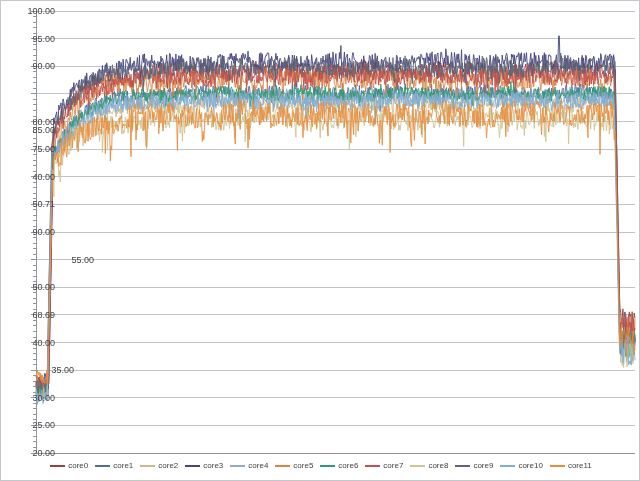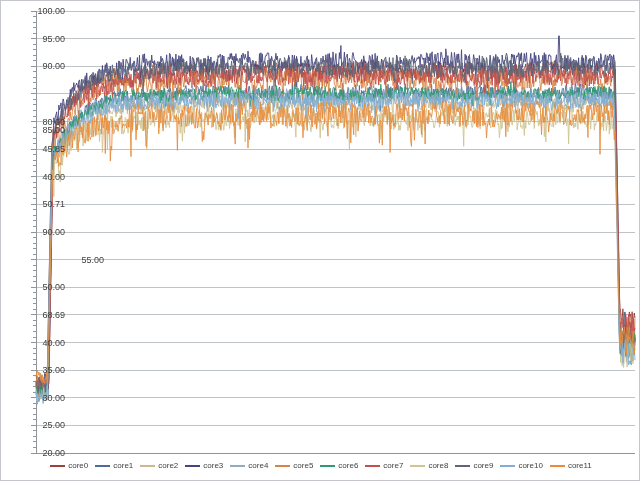--- a/index.html
+++ b/index.html
@@ -4,21 +4,21 @@
 <style>
   html,body{margin:0;padding:0;background:#fff;}
   #chart-root{
     position:relative;width:640px;height:481px;background:#FFFFFF;
     border:1px solid #C3C6CA;box-sizing:border-box;overflow:hidden;
     font-family:"Liberation Sans",sans-serif;
   }
   #plot-svg{position:absolute;left:0;top:0;}
   #y-labels{position:absolute;left:0;top:0;width:30px;height:481px;}
   .ytick{
-    position:absolute;left:18px;width:30px;text-align:right;
+    position:absolute;left:8px;width:30px;text-align:right;
     font-size:9px;line-height:10px;color:#3F3F3F;white-space:nowrap;padding-left:16px;
   }
   #legend{
     position:absolute;left:0;top:457px;width:640px;height:16px;
     display:flex;justify-content:center;align-items:center;gap:7px;
   }
   .legend-item{display:flex;align-items:center;gap:3px;}
   .legend-marker{display:inline-block;width:15px;height:2px;}
   .legend-label{font-size:8px;color:#3F3F3F;line-height:10px;white-space:nowrap;}
 </style>
@@ -58,29 +58,29 @@
       <polyline points="35.0,381.5 35.7,381.7 36.4,387.6 37.1,392.5 37.9,383.1 38.6,378.8 39.3,380.2 40.0,382.0 40.7,389.2 41.4,383.5 42.1,382.1 42.9,382.3 43.6,384.2 44.3,391.6 45.0,378.9 45.7,384.6 46.4,369.6 47.1,332.8 47.9,286.9 48.6,253.0 49.3,219.3 50.0,182.8 50.7,144.5 51.4,139.7 52.1,136.0 52.8,125.2 53.6,132.8 54.3,132.7 55.0,120.5 55.7,120.3 56.4,115.4 57.1,122.2 57.8,117.2 58.6,118.7 59.3,116.4 60.0,109.6 60.7,111.7 61.4,117.9 62.1,103.0 62.8,102.9 63.6,105.1 64.3,109.8 65.0,103.5 65.7,100.1 66.4,101.4 67.1,96.3 67.8,104.2 68.6,95.7 69.3,93.7 70.0,107.6 70.7,97.3 71.4,103.6 72.1,101.7 72.8,95.4 73.6,97.0 74.3,101.6 75.0,89.5 75.7,92.7 76.4,99.7 77.1,99.4 77.8,94.7 78.6,84.9 79.3,85.1 80.0,96.5 80.7,80.1 81.4,87.3 82.1,78.5 82.8,82.2 83.5,79.8 84.3,74.7 85.0,79.1 85.7,79.8 86.4,80.2 87.1,86.9 87.8,79.2 88.5,81.0 89.3,89.2 90.0,74.8 90.7,72.9 91.4,85.0 92.1,78.5 92.8,81.4 93.5,78.6 94.3,72.4 95.0,80.1 95.7,78.0 96.4,73.0 97.1,70.2 97.8,80.8 98.5,82.9 99.3,72.6 100.0,68.8 100.7,73.5 101.4,80.1 102.1,79.9 102.8,68.6 103.5,71.3 104.3,65.9 105.0,69.8 105.7,67.9 106.4,74.2 107.1,67.6 107.8,80.4 108.5,79.5 109.3,80.1 110.0,69.7 110.7,72.2 111.4,63.8 112.1,72.1 112.8,67.4 113.5,76.5 114.2,74.3 115.0,69.9 115.7,67.2 116.4,73.2 117.1,78.1 117.8,64.7 118.5,60.2 119.2,78.1 120.0,69.9 120.7,68.9 121.4,65.7 122.1,64.3 122.8,72.3 123.5,74.1 124.2,74.6 125.0,68.5 125.7,76.3 126.4,65.8 127.1,72.8 127.8,63.0 128.5,67.2 129.2,62.5 130.0,67.0 130.7,67.1 131.4,62.3 132.1,64.7 132.8,73.1 133.5,74.2 134.2,66.6 135.0,70.8 135.7,67.4 136.4,69.8 137.1,66.1 137.8,65.8 138.5,62.6 139.2,69.6 139.9,69.9 140.7,68.0 141.4,68.5 142.1,88.2 142.8,78.4 143.5,63.9 144.2,75.7 144.9,65.9 145.7,71.7 146.4,67.7 147.1,78.2 147.8,74.0 148.5,77.7 149.2,59.4 149.9,77.3 150.7,67.6 151.4,68.8 152.1,72.9 152.8,75.2 153.5,62.2 154.2,74.2 154.9,67.8 155.7,63.1 156.4,73.6 157.1,72.9 157.8,72.9 158.5,70.0 159.2,74.5 159.9,62.7 160.7,73.2 161.4,64.5 162.1,61.3 162.8,65.8 163.5,72.9 164.2,61.7 164.9,69.2 165.7,76.7 166.4,60.3 167.1,66.7 167.8,71.5 168.5,59.4 169.2,59.9 169.9,65.3 170.6,64.5 171.4,68.4 172.1,72.3 172.8,73.9 173.5,65.7 174.2,63.5 174.9,67.6 175.6,60.5 176.4,61.1 177.1,69.7 177.8,60.4 178.5,68.6 179.2,60.4 179.9,68.3 180.6,58.8 181.4,63.7 182.1,65.6 182.8,58.8 183.5,71.9 184.2,61.1 184.9,71.4 185.6,60.0 186.4,73.1 187.1,70.2 187.8,65.2 188.5,67.4 189.2,62.0 189.9,67.2 190.6,63.4 191.4,69.6 192.1,62.0 192.8,58.3 193.5,70.1 194.2,62.8 194.9,69.2 195.6,56.9 196.4,60.1 197.1,56.9 197.8,63.0 198.5,72.6 199.2,72.4 199.9,67.8 200.6,71.2 201.3,62.7 202.1,73.0 202.8,66.0 203.5,61.6 204.2,58.0 204.9,66.6 205.6,65.5 206.3,58.2 207.1,79.0 207.8,62.6 208.5,58.2 209.2,68.1 209.9,59.7 210.6,72.8 211.3,71.8 212.1,65.0 212.8,69.9 213.5,67.7 214.2,72.5 214.9,73.0 215.6,70.7 216.3,58.3 217.1,64.7 217.8,73.3 218.5,71.1 219.2,67.6 219.9,57.9 220.6,60.8 221.3,70.4 222.1,60.0 222.8,68.6 223.5,72.1 224.2,67.3 224.9,63.1 225.6,62.6 226.3,61.4 227.1,62.2 227.8,68.6 228.5,79.5 229.2,64.9 229.9,67.7 230.6,60.0 231.3,68.8 232.0,74.1 232.8,66.3 233.5,60.9 234.2,65.9 234.9,72.3 235.6,73.1 236.3,73.6 237.0,68.5 237.8,73.0 238.5,75.6 239.2,57.4 239.9,68.6 240.6,60.0 241.3,62.4 242.0,65.7 242.8,69.0 243.5,64.1 244.2,62.0 244.9,62.1 245.6,72.4 246.3,62.2 247.0,64.9 247.8,79.6 248.5,71.9 249.2,74.6 249.9,63.0 250.6,70.6 251.3,61.4 252.0,60.1 252.8,72.3 253.5,65.5 254.2,70.5 254.9,73.3 255.6,72.5 256.3,64.9 257.0,72.9 257.8,67.3 258.5,64.7 259.2,65.9 259.9,60.8 260.6,71.0 261.3,62.8 262.0,72.8 262.7,60.5 263.5,60.7 264.2,60.8 264.9,66.1 265.6,66.3 266.3,66.4 267.0,59.0 267.7,73.2 268.5,71.2 269.2,65.1 269.9,60.5 270.6,71.6 271.3,64.6 272.0,74.1 272.7,61.6 273.5,58.6 274.2,85.5 274.9,68.3 275.6,67.7 276.3,72.9 277.0,63.5 277.7,63.5 278.5,58.3 279.2,57.2 279.9,59.7 280.6,60.2 281.3,64.7 282.0,61.3 282.7,67.0 283.5,56.5 284.2,58.6 284.9,68.2 285.6,63.9 286.3,60.7 287.0,57.5 287.7,58.9 288.5,56.3 289.2,69.1 289.9,62.5 290.6,70.4 291.3,58.8 292.0,60.8 292.7,70.6 293.4,68.9 294.2,57.6 294.9,66.0 295.6,62.2 296.3,57.8 297.0,64.4 297.7,65.6 298.4,69.6 299.2,72.7 299.9,67.6 300.6,67.3 301.3,71.5 302.0,62.0 302.7,67.2 303.4,59.4 304.2,59.9 304.9,64.6 305.6,69.7 306.3,60.1 307.0,73.2 307.7,69.1 308.4,65.1 309.2,70.0 309.9,68.9 310.6,64.8 311.3,65.5 312.0,68.0 312.7,67.0 313.4,66.5 314.2,59.8 314.9,57.9 315.6,71.0 316.3,63.4 317.0,70.6 317.7,60.8 318.4,73.6 319.2,61.9 319.9,57.0 320.6,60.2 321.3,73.0 322.0,66.6 322.7,71.6 323.4,59.2 324.1,60.4 324.9,62.7 325.6,73.6 326.3,69.4 327.0,56.8 327.7,74.1 328.4,75.4 329.1,67.3 329.9,74.5 330.6,68.6 331.3,74.2 332.0,65.5 332.7,67.8 333.4,65.3 334.1,65.6 334.9,71.7 335.6,63.2 336.3,65.7 337.0,67.4 337.7,61.9 338.4,75.8 339.1,71.5 339.9,66.0 340.6,74.4 341.3,71.6 342.0,71.3 342.7,60.0 343.4,69.4 344.1,71.7 344.9,76.3 345.6,73.3 346.3,76.4 347.0,68.0 347.7,62.2 348.4,74.2 349.1,61.6 349.8,73.8 350.6,68.3 351.3,75.7 352.0,69.3 352.7,60.4 353.4,68.1 354.1,73.0 354.8,60.1 355.6,63.9 356.3,66.1 357.0,67.5 357.7,72.8 358.4,61.5 359.1,61.2 359.8,61.1 360.6,73.0 361.3,71.5 362.0,69.4 362.7,66.7 363.4,67.2 364.1,66.4 364.8,63.7 365.6,70.6 366.3,64.1 367.0,61.5 367.7,72.2 368.4,73.7 369.1,70.2 369.8,71.2 370.6,59.2 371.3,70.4 372.0,58.1 372.7,64.2 373.4,63.7 374.1,68.8 374.8,72.3 375.6,57.8 376.3,56.8 377.0,69.9 377.7,60.6 378.4,70.2 379.1,69.1 379.8,64.2 380.5,66.5 381.3,68.3 382.0,58.9 382.7,66.3 383.4,72.2 384.1,69.5 384.8,59.6 385.5,62.3 386.3,60.7 387.0,65.2 387.7,66.8 388.4,56.5 389.1,67.1 389.8,63.4 390.5,70.3 391.3,73.6 392.0,56.6 392.7,79.7 393.4,80.8 394.1,63.0 394.8,67.1 395.5,58.3 396.3,71.9 397.0,64.9 397.7,59.9 398.4,65.1 399.1,67.7 399.8,67.1 400.5,71.3 401.3,68.4 402.0,63.9 402.7,60.8 403.4,73.1 404.1,54.8 404.8,70.1 405.5,57.5 406.3,59.2 407.0,70.3 407.7,60.2 408.4,58.0 409.1,63.1 409.8,59.8 410.5,72.2 411.2,82.7 412.0,67.6 412.7,58.5 413.4,61.7 414.1,60.2 414.8,69.8 415.5,66.1 416.2,69.7 417.0,70.2 417.7,64.3 418.4,69.7 419.1,74.8 419.8,67.3 420.5,74.6 421.2,71.3 422.0,63.4 422.7,68.7 423.4,66.0 424.1,62.1 424.8,64.1 425.5,72.0 426.2,72.7 427.0,70.6 427.7,60.8 428.4,63.8 429.1,75.3 429.8,72.5 430.5,69.3 431.2,60.6 432.0,71.5 432.7,67.0 433.4,75.9 434.1,62.1 434.8,68.9 435.5,70.8 436.2,76.6 437.0,69.5 437.7,69.9 438.4,64.4 439.1,72.2 439.8,75.6 440.5,64.2 441.2,67.3 441.9,67.5 442.7,75.8 443.4,68.5 444.1,69.0 444.8,67.8 445.5,68.0 446.2,69.1 446.9,64.5 447.7,64.8 448.4,70.1 449.1,72.9 449.8,59.7 450.5,63.7 451.2,71.6 451.9,68.8 452.7,73.7 453.4,66.4 454.1,73.2 454.8,61.7 455.5,74.7 456.2,72.5 456.9,64.9 457.7,67.2 458.4,59.5 459.1,66.6 459.8,65.5 460.5,68.1 461.2,61.9 461.9,76.4 462.7,73.9 463.4,71.5 464.1,82.0 464.8,62.9 465.5,69.9 466.2,73.5 466.9,60.6 467.7,72.3 468.4,53.5 469.1,60.6 469.8,64.3 470.5,72.2 471.2,68.9 471.9,63.5 472.6,67.2 473.4,68.4 474.1,58.3 474.8,57.2 475.5,58.0 476.2,70.5 476.9,71.5 477.6,63.4 478.4,68.5 479.1,69.9 479.8,61.6 480.5,63.9 481.2,55.1 481.9,56.8 482.6,71.6 483.4,58.9 484.1,60.7 484.8,68.4 485.5,56.5 486.2,59.2 486.9,77.5 487.6,80.0 488.4,66.0 489.1,58.7 489.8,71.3 490.5,77.8 491.2,65.6 491.9,71.2 492.6,56.9 493.4,69.7 494.1,63.1 494.8,72.2 495.5,70.3 496.2,55.5 496.9,71.6 497.6,71.3 498.4,82.3 499.1,67.9 499.8,62.9 500.5,67.9 501.2,65.6 501.9,74.2 502.6,72.7 503.3,59.6 504.1,71.3 504.8,66.5 505.5,59.8 506.2,56.2 506.9,68.2 507.6,74.1 508.3,69.5 509.1,75.1 509.8,59.0 510.5,74.9 511.2,62.3 511.9,71.9 512.6,64.5 513.3,72.5 514.1,68.6 514.8,64.2 515.5,73.4 516.2,68.0 516.9,75.9 517.6,64.0 518.3,61.7 519.1,73.6 519.8,63.4 520.5,65.6 521.2,75.9 521.9,67.8 522.6,76.1 523.3,71.0 524.1,70.0 524.8,71.3 525.5,67.9 526.2,67.2 526.9,66.3 527.6,74.6 528.3,63.9 529.1,69.3 529.8,64.4 530.5,66.5 531.2,74.9 531.9,70.3 532.6,65.5 533.3,69.6 534.0,61.6 534.8,61.9 535.5,71.9 536.2,67.0 536.9,60.3 537.6,69.6 538.3,60.6 539.0,74.3 539.8,69.5 540.5,68.5 541.2,71.2 541.9,61.4 542.6,69.5 543.3,62.6 544.0,68.1 544.8,71.6 545.5,59.4 546.2,60.8 546.9,72.7 547.6,60.8 548.3,63.9 549.0,63.6 549.8,61.3 550.5,68.3 551.2,70.9 551.9,72.5 552.6,65.0 553.3,64.1 554.0,59.5 554.8,73.5 555.5,68.8 556.2,62.2 556.9,65.7 557.6,73.7 558.3,69.5 559.0,67.8 559.7,52.0 560.5,68.2 561.2,57.8 561.9,57.0 562.6,67.8 563.3,61.5 564.0,54.1 564.7,72.8 565.5,62.8 566.2,68.9 566.9,60.3 567.6,68.1 568.3,62.9 569.0,57.9 569.7,56.3 570.5,64.3 571.2,72.4 571.9,64.6 572.6,58.1 573.3,69.8 574.0,61.8 574.7,69.1 575.5,59.5 576.2,65.1 576.9,68.3 577.6,62.0 578.3,79.9 579.0,72.5 579.7,68.8 580.5,56.4 581.2,61.9 581.9,72.6 582.6,65.4 583.3,72.0 584.0,69.5 584.7,65.6 585.5,64.7 586.2,65.7 586.9,71.8 587.6,64.3 588.3,58.2 589.0,67.2 589.7,58.4 590.4,59.9 591.2,57.5 591.9,69.4 592.6,69.5 593.3,72.0 594.0,65.6 594.7,65.8 595.4,67.8 596.2,73.6 596.9,71.0 597.6,70.8 598.3,62.8 599.0,64.6 599.7,66.8 600.4,67.0 601.2,65.1 601.9,65.8 602.6,63.3 603.3,58.9 604.0,75.0 604.7,64.0 605.4,69.8 606.2,57.8 606.9,71.8 607.6,70.8 608.3,62.0 609.0,63.8 609.7,62.9 610.4,63.5 611.2,61.5 611.9,63.4 612.6,74.8 613.3,60.6 614.0,97.6 614.7,141.7 615.4,174.4 616.2,206.1 616.9,257.3 617.6,284.4 618.3,331.3 619.0,346.9 619.7,352.7 620.4,352.6 621.1,330.3 621.9,338.9 622.6,347.2 623.3,337.5 624.0,324.8 624.7,330.4 625.4,332.3 626.1,332.4 626.9,328.5 627.6,341.8 628.3,340.6 629.0,339.1 629.7,335.3 630.4,336.9 631.1,335.6 631.9,342.4 632.6,334.2 633.3,349.5 634.0,336.6" fill="none" stroke="#5E6577" stroke-width="0.9" stroke-linejoin="round"></polyline>
       <polyline points="35.0,388.5 35.7,398.7 36.4,403.3 37.1,394.4 37.9,401.1 38.6,392.0 39.3,393.4 40.0,395.9 40.7,388.6 41.4,397.4 42.1,402.5 42.9,398.1 43.6,396.8 44.3,391.5 45.0,394.7 45.7,391.2 46.4,373.9 47.1,337.6 47.9,298.1 48.6,267.6 49.3,229.2 50.0,198.0 50.7,158.3 51.4,149.1 52.1,149.6 52.8,147.3 53.6,155.2 54.3,153.7 55.0,152.7 55.7,153.1 56.4,145.9 57.1,138.3 57.8,151.4 58.6,148.2 59.3,143.3 60.0,146.8 60.7,138.3 61.4,142.4 62.1,131.5 62.8,144.7 63.6,140.0 64.3,138.4 65.0,128.3 65.7,134.1 66.4,140.5 67.1,131.6 67.8,138.7 68.6,130.5 69.3,138.2 70.0,131.6 70.7,126.2 71.4,131.1 72.1,135.2 72.8,129.6 73.6,121.6 74.3,120.2 75.0,122.7 75.7,127.5 76.4,124.9 77.1,123.6 77.8,125.2 78.6,120.9 79.3,126.6 80.0,120.4 80.7,120.2 81.4,117.2 82.1,122.6 82.8,116.4 83.5,114.9 84.3,122.9 85.0,119.6 85.7,115.6 86.4,113.9 87.1,120.6 87.8,121.7 88.5,119.5 89.3,122.2 90.0,111.7 90.7,116.5 91.4,119.9 92.1,112.4 92.8,106.8 93.5,108.8 94.3,110.2 95.0,113.1 95.7,104.6 96.4,106.7 97.1,112.2 97.8,108.5 98.5,108.0 99.3,114.0 100.0,110.1 100.7,114.5 101.4,115.1 102.1,112.1 102.8,104.8 103.5,108.4 104.3,118.5 105.0,102.5 105.7,113.1 106.4,107.8 107.1,103.4 107.8,105.4 108.5,106.8 109.3,105.4 110.0,102.4 110.7,105.4 111.4,97.6 112.1,107.3 112.8,101.7 113.5,96.2 114.2,102.8 115.0,110.7 115.7,110.1 116.4,105.3 117.1,102.9 117.8,95.6 118.5,104.7 119.2,98.9 120.0,107.3 120.7,108.3 121.4,102.8 122.1,107.7 122.8,101.4 123.5,98.5 124.2,96.3 125.0,106.0 125.7,93.8 126.4,106.2 127.1,100.3 127.8,97.0 128.5,97.2 129.2,100.2 130.0,95.9 130.7,102.9 131.4,105.9 132.1,101.9 132.8,101.9 133.5,101.8 134.2,103.1 135.0,107.7 135.7,93.9 136.4,106.7 137.1,99.8 137.8,104.3 138.5,106.5 139.2,101.2 139.9,107.6 140.7,93.7 141.4,104.7 142.1,104.8 142.8,107.9 143.5,105.6 144.2,103.5 144.9,105.6 145.7,107.8 146.4,103.4 147.1,100.1 147.8,102.0 148.5,105.6 149.2,104.4 149.9,104.1 150.7,93.2 151.4,97.7 152.1,99.6 152.8,96.6 153.5,100.1 154.2,107.7 154.9,95.6 155.7,94.1 156.4,103.2 157.1,105.5 157.8,97.6 158.5,98.4 159.2,107.5 159.9,107.4 160.7,101.1 161.4,102.9 162.1,96.4 162.8,107.3 163.5,103.8 164.2,96.0 164.9,102.1 165.7,103.8 166.4,97.4 167.1,106.3 167.8,102.7 168.5,108.8 169.2,106.7 169.9,95.0 170.6,100.3 171.4,103.8 172.1,109.5 172.8,97.6 173.5,107.7 174.2,102.1 174.9,100.8 175.6,101.8 176.4,96.1 177.1,103.9 177.8,102.7 178.5,96.5 179.2,102.7 179.9,102.3 180.6,93.9 181.4,93.8 182.1,99.5 182.8,93.8 183.5,105.6 184.2,99.0 184.9,94.9 185.6,105.0 186.4,98.6 187.1,107.0 187.8,102.4 188.5,98.0 189.2,103.2 189.9,99.9 190.6,96.1 191.4,95.4 192.1,98.5 192.8,104.0 193.5,105.2 194.2,106.2 194.9,104.0 195.6,103.0 196.4,102.9 197.1,101.2 197.8,101.5 198.5,98.4 199.2,98.9 199.9,92.2 200.6,95.1 201.3,100.4 202.1,100.6 202.8,95.9 203.5,104.7 204.2,97.3 204.9,92.4 205.6,97.1 206.3,105.4 207.1,97.4 207.8,94.4 208.5,106.3 209.2,94.5 209.9,101.8 210.6,90.1 211.3,100.7 212.1,106.2 212.8,91.6 213.5,97.2 214.2,92.1 214.9,107.2 215.6,102.9 216.3,103.8 217.1,92.5 217.8,98.6 218.5,99.2 219.2,98.7 219.9,105.1 220.6,98.7 221.3,92.5 222.1,105.4 222.8,100.7 223.5,99.7 224.2,103.8 224.9,100.8 225.6,96.4 226.3,101.3 227.1,98.7 227.8,94.3 228.5,106.0 229.2,100.5 229.9,96.9 230.6,99.3 231.3,90.2 232.0,91.2 232.8,102.2 233.5,99.1 234.2,97.9 234.9,94.4 235.6,103.7 236.3,95.9 237.0,103.0 237.8,118.0 238.5,97.9 239.2,91.7 239.9,105.7 240.6,100.9 241.3,92.1 242.0,92.5 242.8,100.9 243.5,104.6 244.2,95.9 244.9,93.9 245.6,92.1 246.3,101.8 247.0,94.1 247.8,95.5 248.5,99.9 249.2,107.8 249.9,107.4 250.6,108.1 251.3,94.7 252.0,105.4 252.8,107.7 253.5,97.1 254.2,93.9 254.9,107.7 255.6,102.2 256.3,94.2 257.0,108.5 257.8,96.2 258.5,97.1 259.2,101.1 259.9,106.9 260.6,103.1 261.3,103.0 262.0,104.2 262.7,99.3 263.5,96.6 264.2,100.4 264.9,98.5 265.6,102.0 266.3,97.9 267.0,99.2 267.7,97.5 268.5,104.1 269.2,96.1 269.9,96.6 270.6,98.2 271.3,101.9 272.0,103.1 272.7,103.3 273.5,106.1 274.2,95.3 274.9,95.3 275.6,98.7 276.3,102.2 277.0,107.9 277.7,107.4 278.5,108.3 279.2,108.0 279.9,95.5 280.6,97.6 281.3,106.2 282.0,103.3 282.7,93.1 283.5,105.9 284.2,99.6 284.9,93.6 285.6,92.4 286.3,106.9 287.0,104.2 287.7,104.0 288.5,98.5 289.2,101.4 289.9,98.7 290.6,94.1 291.3,94.1 292.0,102.6 292.7,89.4 293.4,106.3 294.2,103.1 294.9,99.7 295.6,102.1 296.3,92.0 297.0,100.1 297.7,101.8 298.4,93.1 299.2,95.8 299.9,105.6 300.6,106.2 301.3,102.9 302.0,104.4 302.7,99.8 303.4,102.9 304.2,92.7 304.9,117.6 305.6,96.8 306.3,104.3 307.0,100.0 307.7,95.3 308.4,99.1 309.2,94.2 309.9,111.7 310.6,104.2 311.3,105.5 312.0,94.8 312.7,94.5 313.4,105.8 314.2,101.9 314.9,98.8 315.6,110.8 316.3,97.9 317.0,102.1 317.7,98.2 318.4,93.9 319.2,95.5 319.9,98.3 320.6,104.8 321.3,99.0 322.0,95.2 322.7,97.3 323.4,113.1 324.1,98.0 324.9,93.3 325.6,99.4 326.3,97.8 327.0,103.1 327.7,94.9 328.4,90.5 329.1,99.8 329.9,95.4 330.6,102.7 331.3,91.9 332.0,91.6 332.7,103.6 333.4,104.3 334.1,96.5 334.9,97.2 335.6,100.7 336.3,106.5 337.0,97.0 337.7,101.2 338.4,111.2 339.1,98.6 339.9,101.7 340.6,95.6 341.3,102.1 342.0,100.0 342.7,107.4 343.4,99.9 344.1,95.6 344.9,100.0 345.6,102.3 346.3,103.9 347.0,103.8 347.7,93.0 348.4,102.7 349.1,105.0 349.8,109.5 350.6,97.5 351.3,98.7 352.0,102.9 352.7,106.5 353.4,104.2 354.1,94.9 354.8,95.8 355.6,102.8 356.3,93.3 357.0,96.7 357.7,105.4 358.4,102.1 359.1,104.2 359.8,105.6 360.6,93.3 361.3,107.5 362.0,98.9 362.7,95.4 363.4,102.1 364.1,99.8 364.8,106.3 365.6,96.7 366.3,100.7 367.0,93.4 367.7,104.5 368.4,95.4 369.1,93.7 369.8,101.3 370.6,97.9 371.3,93.6 372.0,101.2 372.7,97.2 373.4,100.2 374.1,122.9 374.8,105.5 375.6,105.8 376.3,99.9 377.0,108.2 377.7,96.1 378.4,93.6 379.1,104.6 379.8,102.2 380.5,93.9 381.3,106.9 382.0,98.8 382.7,103.3 383.4,93.6 384.1,94.1 384.8,103.2 385.5,103.8 386.3,94.6 387.0,106.3 387.7,97.3 388.4,101.2 389.1,101.2 389.8,103.1 390.5,102.7 391.3,95.1 392.0,93.2 392.7,91.1 393.4,95.3 394.1,93.2 394.8,90.7 395.5,92.9 396.3,95.5 397.0,92.7 397.7,97.5 398.4,106.3 399.1,89.9 399.8,93.5 400.5,99.3 401.3,90.0 402.0,95.4 402.7,106.1 403.4,110.3 404.1,104.6 404.8,97.5 405.5,93.8 406.3,96.8 407.0,100.2 407.7,91.6 408.4,92.2 409.1,97.6 409.8,100.7 410.5,98.8 411.2,104.7 412.0,93.5 412.7,103.6 413.4,97.1 414.1,102.7 414.8,90.1 415.5,101.1 416.2,103.1 417.0,94.3 417.7,105.0 418.4,101.3 419.1,91.4 419.8,95.6 420.5,103.4 421.2,104.2 422.0,103.4 422.7,93.0 423.4,101.5 424.1,94.5 424.8,100.6 425.5,101.6 426.2,101.5 427.0,98.6 427.7,90.4 428.4,101.5 429.1,98.9 429.8,95.6 430.5,96.9 431.2,102.5 432.0,96.0 432.7,94.1 433.4,107.1 434.1,102.2 434.8,107.6 435.5,94.1 436.2,92.2 437.0,103.6 437.7,100.5 438.4,92.7 439.1,103.7 439.8,98.1 440.5,96.4 441.2,105.6 441.9,105.3 442.7,96.1 443.4,98.6 444.1,99.6 444.8,93.5 445.5,93.1 446.2,99.2 446.9,100.5 447.7,102.2 448.4,95.4 449.1,94.5 449.8,93.9 450.5,99.3 451.2,108.1 451.9,97.3 452.7,106.6 453.4,108.8 454.1,108.5 454.8,93.1 455.5,98.8 456.2,102.8 456.9,101.0 457.7,101.6 458.4,107.6 459.1,100.7 459.8,104.9 460.5,102.3 461.2,106.1 461.9,95.7 462.7,99.4 463.4,102.0 464.1,105.9 464.8,103.8 465.5,93.2 466.2,93.5 466.9,107.0 467.7,98.0 468.4,101.5 469.1,101.6 469.8,101.7 470.5,106.3 471.2,96.1 471.9,94.0 472.6,100.8 473.4,96.0 474.1,93.0 474.8,95.1 475.5,104.3 476.2,107.9 476.9,99.2 477.6,104.2 478.4,95.4 479.1,92.0 479.8,96.4 480.5,95.0 481.2,105.8 481.9,94.4 482.6,91.2 483.4,104.0 484.1,92.5 484.8,98.0 485.5,93.1 486.2,101.1 486.9,95.4 487.6,99.5 488.4,103.9 489.1,95.8 489.8,98.4 490.5,104.6 491.2,95.5 491.9,92.9 492.6,96.6 493.4,92.6 494.1,91.3 494.8,101.9 495.5,107.7 496.2,101.7 496.9,106.0 497.6,102.5 498.4,91.3 499.1,96.8 499.8,92.8 500.5,93.0 501.2,92.7 501.9,105.6 502.6,101.2 503.3,105.4 504.1,102.8 504.8,97.0 505.5,103.6 506.2,96.0 506.9,100.3 507.6,97.4 508.3,96.7 509.1,101.0 509.8,97.6 510.5,105.0 511.2,98.3 511.9,90.7 512.6,96.1 513.3,105.8 514.1,92.0 514.8,93.0 515.5,91.3 516.2,101.3 516.9,90.2 517.6,99.0 518.3,101.6 519.1,90.7 519.8,93.8 520.5,103.0 521.2,106.9 521.9,94.4 522.6,104.5 523.3,105.4 524.1,91.7 524.8,96.6 525.5,97.8 526.2,104.3 526.9,102.6 527.6,102.8 528.3,107.4 529.1,93.0 529.8,103.3 530.5,99.3 531.2,103.4 531.9,92.9 532.6,102.1 533.3,107.7 534.0,99.7 534.8,99.3 535.5,93.7 536.2,103.8 536.9,100.1 537.6,102.1 538.3,101.6 539.0,96.2 539.8,94.3 540.5,105.2 541.2,93.7 541.9,101.0 542.6,106.5 543.3,106.8 544.0,101.8 544.8,93.1 545.5,102.0 546.2,95.9 546.9,103.3 547.6,98.4 548.3,94.7 549.0,94.8 549.8,102.6 550.5,109.5 551.2,104.2 551.9,100.6 552.6,100.5 553.3,105.8 554.0,101.1 554.8,107.7 555.5,93.6 556.2,105.7 556.9,93.1 557.6,102.5 558.3,99.4 559.0,105.8 559.7,98.8 560.5,102.5 561.2,102.1 561.9,101.4 562.6,99.5 563.3,94.7 564.0,105.0 564.7,103.4 565.5,106.3 566.2,103.4 566.9,93.1 567.6,101.3 568.3,100.5 569.0,95.0 569.7,107.7 570.5,103.2 571.2,102.4 571.9,107.1 572.6,93.8 573.3,93.1 574.0,94.3 574.7,104.5 575.5,105.6 576.2,91.5 576.9,101.6 577.6,105.8 578.3,103.0 579.0,107.1 579.7,90.7 580.5,96.9 581.2,95.9 581.9,99.8 582.6,103.8 583.3,97.5 584.0,97.9 584.7,96.4 585.5,94.9 586.2,99.6 586.9,93.2 587.6,95.7 588.3,91.1 589.0,92.6 589.7,102.0 590.4,104.5 591.2,94.4 591.9,101.3 592.6,91.0 593.3,102.3 594.0,104.5 594.7,92.6 595.4,98.7 596.2,97.7 596.9,102.6 597.6,89.8 598.3,99.1 599.0,105.0 599.7,102.9 600.4,101.4 601.2,101.6 601.9,91.1 602.6,105.1 603.3,96.1 604.0,105.2 604.7,105.9 605.4,99.3 606.2,92.1 606.9,104.7 607.6,103.2 608.3,101.8 609.0,103.9 609.7,93.3 610.4,90.8 611.2,97.1 611.9,96.4 612.6,95.9 613.3,105.9 614.0,125.9 614.7,172.9 615.4,202.3 616.2,237.4 616.9,273.3 617.6,306.2 618.3,337.5 619.0,348.3 619.7,339.8 620.4,354.9 621.1,338.3 621.9,362.2 622.6,351.7 623.3,342.2 624.0,349.6 624.7,349.0 625.4,355.8 626.1,335.7 626.9,335.5 627.6,363.9 628.3,359.8 629.0,363.1 629.7,359.7 630.4,364.1 631.1,350.2 631.9,349.9 632.6,343.6 633.3,347.3 634.0,342.0" fill="none" stroke="#7FAFD6" stroke-width="0.9" stroke-linejoin="round"></polyline>
       <polyline points="35.0,376.4 35.7,371.1 36.4,369.2 37.1,374.2 37.9,370.9 38.6,374.6 39.3,372.0 40.0,379.2 40.7,374.5 41.4,374.1 42.1,379.1 42.9,378.2 43.6,382.5 44.3,382.1 45.0,381.0 45.7,370.0 46.4,382.8 47.1,353.2 47.9,324.8 48.6,288.5 49.3,258.2 50.0,234.0 50.7,205.0 51.4,178.7 52.1,171.2 52.8,157.3 53.6,154.4 54.3,158.8 55.0,154.8 55.7,151.0 56.4,161.6 57.1,151.9 57.8,165.5 58.6,161.8 59.3,162.0 60.0,163.9 60.7,137.5 61.4,150.1 62.1,153.9 62.8,144.3 63.6,150.2 64.3,135.4 65.0,149.9 65.7,156.2 66.4,147.9 67.1,133.2 67.8,139.2 68.6,144.7 69.3,130.5 70.0,130.3 70.7,130.1 71.4,146.9 72.1,136.4 72.8,136.5 73.6,138.4 74.3,128.2 75.0,125.6 75.7,128.3 76.4,134.6 77.1,150.8 77.8,138.3 78.6,122.7 79.3,125.6 80.0,131.2 80.7,126.1 81.4,136.7 82.1,122.3 82.8,132.8 83.5,141.6 84.3,142.2 85.0,132.1 85.7,128.4 86.4,122.2 87.1,140.4 87.8,120.9 88.5,133.8 89.3,138.6 90.0,136.5 90.7,135.2 91.4,118.7 92.1,135.9 92.8,127.2 93.5,115.8 94.3,126.4 95.0,134.3 95.7,117.2 96.4,120.2 97.1,125.7 97.8,130.1 98.5,126.7 99.3,112.7 100.0,115.0 100.7,132.9 101.4,116.2 102.1,127.0 102.8,123.4 103.5,114.6 104.3,152.5 105.0,116.9 105.7,129.1 106.4,120.6 107.1,132.8 107.8,119.7 108.5,120.8 109.3,160.1 110.0,145.1 110.7,149.2 111.4,118.3 112.1,133.1 112.8,132.4 113.5,129.4 114.2,127.8 115.0,120.9 115.7,125.8 116.4,123.9 117.1,130.3 117.8,124.3 118.5,117.0 119.2,117.8 120.0,117.6 120.7,114.4 121.4,126.8 122.1,122.7 122.8,124.4 123.5,124.4 124.2,124.3 125.0,123.3 125.7,127.2 126.4,118.6 127.1,119.2 127.8,126.0 128.5,105.7 129.2,116.6 130.0,155.6 130.7,104.7 131.4,128.6 132.1,108.7 132.8,110.6 133.5,107.1 134.2,103.7 135.0,138.8 135.7,123.4 136.4,128.8 137.1,102.5 137.8,113.0 138.5,111.4 139.2,113.1 139.9,111.1 140.7,112.7 141.4,113.2 142.1,106.5 142.8,129.8 143.5,117.6 144.2,110.8 144.9,144.8 145.7,145.9 146.4,125.3 147.1,105.8 147.8,110.2 148.5,111.3 149.2,118.2 149.9,109.3 150.7,103.1 151.4,112.6 152.1,121.5 152.8,111.1 153.5,113.4 154.2,117.6 154.9,119.1 155.7,118.3 156.4,105.4 157.1,106.0 157.8,132.8 158.5,109.8 159.2,108.1 159.9,122.2 160.7,103.3 161.4,121.6 162.1,130.1 162.8,109.8 163.5,110.3 164.2,123.2 164.9,118.8 165.7,115.8 166.4,106.6 167.1,103.1 167.8,111.9 168.5,102.1 169.2,119.7 169.9,110.8 170.6,102.7 171.4,109.2 172.1,105.2 172.8,111.8 173.5,117.0 174.2,118.2 174.9,116.0 175.6,113.8 176.4,149.4 177.1,115.9 177.8,122.9 178.5,121.5 179.2,118.1 179.9,112.3 180.6,125.4 181.4,109.0 182.1,114.3 182.8,111.8 183.5,105.0 184.2,116.9 184.9,125.6 185.6,124.1 186.4,121.2 187.1,106.4 187.8,114.8 188.5,122.1 189.2,105.8 189.9,105.2 190.6,123.4 191.4,111.6 192.1,119.1 192.8,122.9 193.5,124.9 194.2,127.3 194.9,119.5 195.6,107.7 196.4,127.0 197.1,124.9 197.8,115.5 198.5,108.9 199.2,117.9 199.9,112.8 200.6,121.4 201.3,140.6 202.1,130.3 202.8,138.7 203.5,126.5 204.2,112.4 204.9,113.4 205.6,115.5 206.3,115.1 207.1,124.1 207.8,113.4 208.5,115.1 209.2,116.5 209.9,115.8 210.6,106.3 211.3,111.6 212.1,126.0 212.8,113.7 213.5,120.9 214.2,119.2 214.9,117.8 215.6,111.6 216.3,113.7 217.1,123.0 217.8,120.6 218.5,125.6 219.2,123.8 219.9,128.3 220.6,108.8 221.3,122.3 222.1,115.3 222.8,102.4 223.5,117.6 224.2,119.0 224.9,103.5 225.6,112.3 226.3,116.5 227.1,120.7 227.8,110.9 228.5,102.4 229.2,121.7 229.9,112.8 230.6,103.2 231.3,121.4 232.0,104.1 232.8,124.8 233.5,121.5 234.2,143.1 234.9,112.2 235.6,120.4 236.3,117.1 237.0,105.0 237.8,105.2 238.5,99.6 239.2,128.3 239.9,99.8 240.6,107.9 241.3,113.8 242.0,104.4 242.8,100.0 243.5,105.4 244.2,107.8 244.9,122.9 245.6,120.4 246.3,118.2 247.0,147.1 247.8,117.0 248.5,138.5 249.2,115.1 249.9,112.0 250.6,111.3 251.3,120.0 252.0,99.0 252.8,113.8 253.5,104.4 254.2,115.9 254.9,113.8 255.6,113.2 256.3,108.9 257.0,113.9 257.8,118.0 258.5,123.9 259.2,100.8 259.9,121.6 260.6,106.1 261.3,119.2 262.0,108.9 262.7,120.2 263.5,112.9 264.2,105.9 264.9,107.2 265.6,119.9 266.3,115.1 267.0,102.2 267.7,112.2 268.5,105.1 269.2,114.1 269.9,127.1 270.6,122.5 271.3,123.1 272.0,125.3 272.7,117.6 273.5,114.0 274.2,119.5 274.9,120.0 275.6,124.4 276.3,111.3 277.0,111.5 277.7,122.8 278.5,105.9 279.2,110.0 279.9,116.2 280.6,102.7 281.3,105.8 282.0,123.6 282.7,106.0 283.5,111.1 284.2,115.6 284.9,125.4 285.6,118.2 286.3,106.9 287.0,117.6 287.7,112.5 288.5,112.6 289.2,124.6 289.9,118.3 290.6,126.5 291.3,110.8 292.0,108.7 292.7,114.2 293.4,118.1 294.2,120.4 294.9,106.3 295.6,108.1 296.3,123.4 297.0,107.0 297.7,120.4 298.4,124.7 299.2,123.5 299.9,118.3 300.6,104.1 301.3,116.8 302.0,136.7 302.7,120.1 303.4,121.4 304.2,114.4 304.9,113.8 305.6,124.7 306.3,129.6 307.0,106.1 307.7,114.9 308.4,114.6 309.2,119.1 309.9,103.4 310.6,122.6 311.3,125.9 312.0,107.3 312.7,110.1 313.4,123.4 314.2,122.5 314.9,112.0 315.6,127.4 316.3,111.3 317.0,119.5 317.7,102.3 318.4,111.1 319.2,121.2 319.9,102.0 320.6,108.4 321.3,117.2 322.0,101.3 322.7,106.1 323.4,122.7 324.1,111.6 324.9,107.9 325.6,101.4 326.3,126.0 327.0,135.2 327.7,106.1 328.4,111.2 329.1,101.2 329.9,115.2 330.6,119.6 331.3,113.2 332.0,105.2 332.7,117.7 333.4,106.3 334.1,112.1 334.9,106.6 335.6,111.4 336.3,121.5 337.0,125.0 337.7,104.8 338.4,116.0 339.1,110.2 339.9,122.0 340.6,101.9 341.3,108.9 342.0,116.9 342.7,102.3 343.4,126.2 344.1,119.1 344.9,100.4 345.6,121.4 346.3,137.6 347.0,111.3 347.7,107.1 348.4,109.4 349.1,111.5 349.8,141.9 350.6,112.1 351.3,102.3 352.0,124.9 352.7,133.7 353.4,108.6 354.1,104.6 354.8,122.3 355.6,109.8 356.3,106.7 357.0,130.1 357.7,122.6 358.4,110.2 359.1,117.5 359.8,119.6 360.6,120.4 361.3,114.4 362.0,108.4 362.7,116.7 363.4,102.1 364.1,120.8 364.8,118.2 365.6,106.9 366.3,105.9 367.0,102.8 367.7,122.1 368.4,109.8 369.1,109.6 369.8,121.9 370.6,116.2 371.3,114.9 372.0,116.7 372.7,125.5 373.4,117.4 374.1,123.7 374.8,105.2 375.6,112.7 376.3,116.7 377.0,124.4 377.7,123.6 378.4,142.2 379.1,119.6 379.8,119.5 380.5,126.7 381.3,144.2 382.0,111.8 382.7,112.1 383.4,105.4 384.1,114.0 384.8,106.4 385.5,105.3 386.3,122.4 387.0,109.5 387.7,105.6 388.4,107.3 389.1,151.5 389.8,111.2 390.5,121.6 391.3,119.2 392.0,113.7 392.7,124.9 393.4,122.4 394.1,126.3 394.8,117.4 395.5,103.3 396.3,102.9 397.0,114.2 397.7,118.3 398.4,104.4 399.1,117.0 399.8,107.1 400.5,113.0 401.3,118.9 402.0,102.9 402.7,105.7 403.4,119.8 404.1,102.4 404.8,108.7 405.5,106.8 406.3,115.1 407.0,109.1 407.7,105.7 408.4,125.3 409.1,120.4 409.8,141.0 410.5,145.4 411.2,120.2 412.0,103.1 412.7,123.0 413.4,139.3 414.1,123.0 414.8,108.3 415.5,112.8 416.2,120.5 417.0,121.5 417.7,119.7 418.4,113.2 419.1,110.0 419.8,122.9 420.5,133.6 421.2,104.2 422.0,122.6 422.7,108.9 423.4,102.1 424.1,143.0 424.8,118.3 425.5,118.8 426.2,115.8 427.0,122.7 427.7,109.1 428.4,113.8 429.1,112.9 429.8,113.9 430.5,116.1 431.2,111.7 432.0,101.3 432.7,102.9 433.4,108.1 434.1,106.7 434.8,100.6 435.5,115.5 436.2,116.2 437.0,121.6 437.7,119.2 438.4,114.6 439.1,122.8 439.8,108.5 440.5,107.4 441.2,100.6 441.9,109.0 442.7,113.1 443.4,122.8 444.1,100.4 444.8,100.0 445.5,102.4 446.2,107.0 446.9,122.7 447.7,105.2 448.4,124.6 449.1,103.2 449.8,112.6 450.5,118.5 451.2,118.6 451.9,122.8 452.7,101.0 453.4,106.0 454.1,115.3 454.8,115.3 455.5,108.1 456.2,110.7 456.9,106.7 457.7,111.0 458.4,110.2 459.1,125.3 459.8,106.8 460.5,113.5 461.2,113.0 461.9,124.2 462.7,119.4 463.4,104.0 464.1,116.5 464.8,125.6 465.5,119.0 466.2,119.9 466.9,118.4 467.7,102.8 468.4,106.8 469.1,109.8 469.8,107.7 470.5,108.9 471.2,109.9 471.9,120.4 472.6,110.1 473.4,122.6 474.1,107.4 474.8,108.2 475.5,125.6 476.2,108.4 476.9,126.5 477.6,113.6 478.4,103.1 479.1,125.1 479.8,103.6 480.5,104.9 481.2,104.0 481.9,124.9 482.6,111.0 483.4,123.6 484.1,123.8 484.8,121.6 485.5,137.0 486.2,126.7 486.9,121.5 487.6,118.1 488.4,124.1 489.1,108.1 489.8,107.4 490.5,103.7 491.2,120.3 491.9,126.1 492.6,118.9 493.4,126.0 494.1,121.8 494.8,118.7 495.5,112.4 496.2,118.2 496.9,117.8 497.6,113.3 498.4,114.5 499.1,118.5 499.8,115.2 500.5,106.0 501.2,118.1 501.9,102.8 502.6,111.9 503.3,120.8 504.1,106.7 504.8,135.7 505.5,102.9 506.2,103.2 506.9,124.1 507.6,121.4 508.3,102.9 509.1,102.4 509.8,120.3 510.5,113.4 511.2,109.0 511.9,102.3 512.6,100.3 513.3,100.1 514.1,101.6 514.8,112.3 515.5,109.3 516.2,119.1 516.9,114.5 517.6,119.2 518.3,107.7 519.1,118.3 519.8,119.1 520.5,106.9 521.2,121.1 521.9,103.5 522.6,120.8 523.3,112.7 524.1,101.5 524.8,110.3 525.5,101.5 526.2,104.3 526.9,106.5 527.6,109.2 528.3,109.8 529.1,114.7 529.8,102.2 530.5,119.6 531.2,118.7 531.9,102.4 532.6,112.5 533.3,121.4 534.0,104.7 534.8,102.3 535.5,103.1 536.2,99.6 536.9,101.2 537.6,103.9 538.3,106.6 539.0,103.0 539.8,115.2 540.5,133.7 541.2,118.1 541.9,106.9 542.6,121.4 543.3,115.8 544.0,121.6 544.8,105.0 545.5,110.2 546.2,116.1 546.9,119.3 547.6,131.1 548.3,124.0 549.0,118.8 549.8,112.3 550.5,118.5 551.2,118.8 551.9,120.0 552.6,112.9 553.3,120.5 554.0,102.4 554.8,109.0 555.5,108.9 556.2,112.8 556.9,105.6 557.6,110.5 558.3,111.9 559.0,120.4 559.7,106.1 560.5,97.5 561.2,108.7 561.9,111.0 562.6,123.6 563.3,122.0 564.0,121.8 564.7,117.8 565.5,115.2 566.2,105.7 566.9,105.0 567.6,108.0 568.3,105.1 569.0,124.0 569.7,119.1 570.5,124.8 571.2,123.6 571.9,122.1 572.6,117.1 573.3,118.4 574.0,113.5 574.7,120.2 575.5,117.9 576.2,108.6 576.9,110.6 577.6,108.5 578.3,119.3 579.0,121.8 579.7,121.6 580.5,106.2 581.2,119.3 581.9,120.6 582.6,116.8 583.3,122.1 584.0,112.9 584.7,117.7 585.5,109.0 586.2,104.2 586.9,136.6 587.6,105.7 588.3,104.2 589.0,108.5 589.7,103.9 590.4,108.3 591.2,119.0 591.9,113.3 592.6,103.1 593.3,114.0 594.0,106.7 594.7,101.7 595.4,110.7 596.2,104.1 596.9,104.9 597.6,119.7 598.3,102.5 599.0,153.3 599.7,111.9 600.4,103.9 601.2,116.0 601.9,111.7 602.6,121.3 603.3,104.9 604.0,109.7 604.7,112.3 605.4,108.0 606.2,102.7 606.9,119.0 607.6,109.6 608.3,123.6 609.0,114.1 609.7,101.0 610.4,103.2 611.2,116.3 611.9,104.5 612.6,125.6 613.3,138.8 614.0,130.2 614.7,155.2 615.4,187.5 616.2,221.8 616.9,256.1 617.6,290.2 618.3,316.3 619.0,345.8 619.7,339.0 620.4,322.8 621.1,342.1 621.9,331.2 622.6,332.1 623.3,325.8 624.0,334.2 624.7,343.9 625.4,353.6 626.1,326.2 626.9,327.6 627.6,340.7 628.3,327.1 629.0,332.9 629.7,337.5 630.4,342.0 631.1,345.7 631.9,330.5 632.6,330.3 633.3,352.3 634.0,346.9" fill="none" stroke="#E88C3C" stroke-width="0.9" stroke-linejoin="round"></polyline>
     </svg>
   <div id="y-labels">
       <div class="ytick" style="top: 5px;">100.00</div>
       <div class="ytick" style="top: 32.625px;">95.00</div>
       <div class="ytick" style="top: 60.25px;">90.00</div>
       <div class="ytick" style="top: 87.875px; margin-top: 36px;">85.00</div>
       <div class="ytick" style="top: 115.5px;">80.00</div>
-      <div class="ytick" style="top: 143.125px;">45.85</div>
+      <div class="ytick" style="top: 143.125px;">75.00</div>
       <div class="ytick" style="top: 170.75px;">40.00</div>
       <div class="ytick" style="top: 198.375px;">50.71</div>
       <div class="ytick" style="top: 226px;">90.00</div>
       <div class="ytick" style="top: 253.625px; margin-left: 39px;">55.00</div>
       <div class="ytick" style="top: 281.25px;">50.00</div>
       <div class="ytick" style="top: 308.875px;">68.69</div>
       <div class="ytick" style="top: 336.5px;">40.00</div>
-      <div class="ytick" style="top: 364.125px;">35.00</div>
+      <div class="ytick" style="top: 364.125px; margin-left: 19px;">35.00</div>
       <div class="ytick" style="top: 391.75px;">30.00</div>
       <div class="ytick" style="top: 419.375px;">25.00</div>
       <div class="ytick" style="top: 447px;">20.00</div>
     </div>
   <div id="legend">
       <span class="legend-item">
         <span class="legend-marker" style="background: rgb(155, 66, 58);"></span>
         <span class="legend-label">core0</span>
       </span>
       <span class="legend-item">

